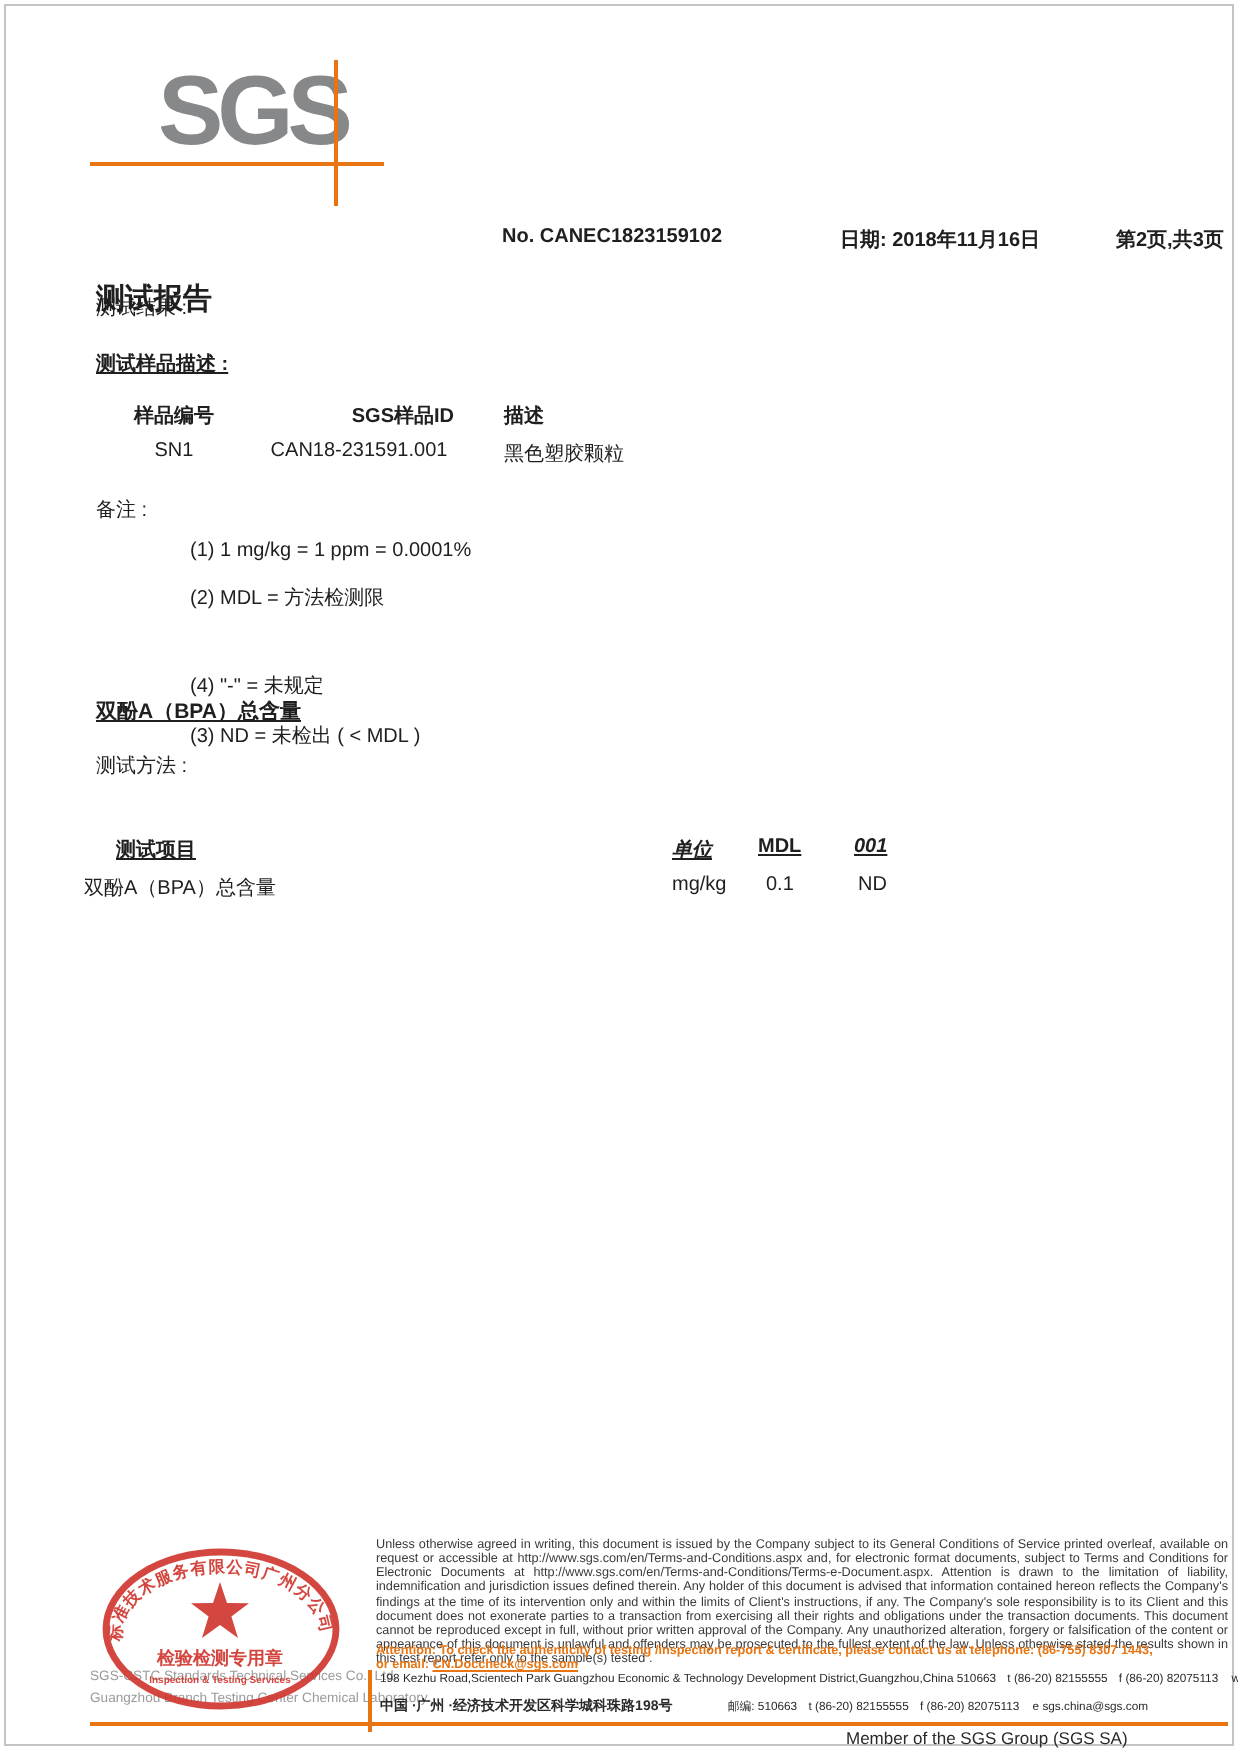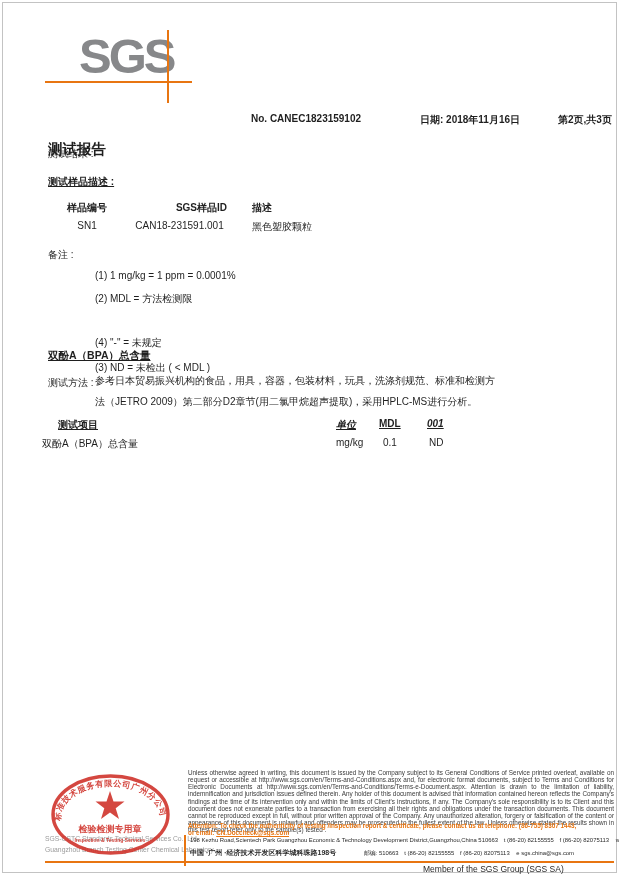--- a/index.html
+++ b/index.html
@@ -71,24 +71,20 @@
 
   <div class="abs body-txt" style="left:48px;top:248px;">备注 :</div>
   <div class="abs note-line" style="left:95px;top:270px;">(1) 1 mg/kg = 1 ppm = 0.0001%</div>
   <div class="abs note-line" style="left:95px;top:292px;">(2) MDL = 方法检测限</div>
   <div class="abs note-line" style="left:95px;top:314px;margin-top:47px;">(3) ND = 未检出 ( &lt; MDL )</div>
   <div class="abs note-line" style="left:95px;top:336px;">(4) "-" = 未规定</div>
 
   <div class="abs body-txt bold u" style="left:48px;top:349px;font-size:10.5px;">双酚A（BPA）总含量</div>
 
   <div class="abs body-txt" style="left:48px;top:376px;">测试方法 :</div>
-  <div class="abs method" style="left:95px;top:370px;width:470px;">
-    <div>参考日本贸易振兴机构的食品，用具，容器，包装材料，玩具，洗涤剂规范、标准和检测方</div>
-    <div>法（JETRO 2009）第二部分D2章节(用二氯甲烷超声提取)，采用HPLC-MS进行分析。</div>
-  </div>
 
   <div>
     <div class="abs body-txt bold u" style="left:58px;top:418px;">测试项目</div>
     <div class="abs body-txt bold u it" style="left:336px;top:418px;">单位</div>
     <div class="abs body-txt bold u" style="left:379px;top:418px;">MDL</div>
     <div class="abs body-txt bold u it" style="left:427px;top:418px;">001</div>
     <div class="abs body-txt" style="left:42px;top:437px;">双酚A（BPA）总含量</div>
     <div class="abs body-txt" style="left:336px;top:437px;">mg/kg</div>
     <div class="abs body-txt" style="left:383px;top:437px;">0.1</div>
     <div class="abs body-txt" style="left:429px;top:437px;">ND</div>

